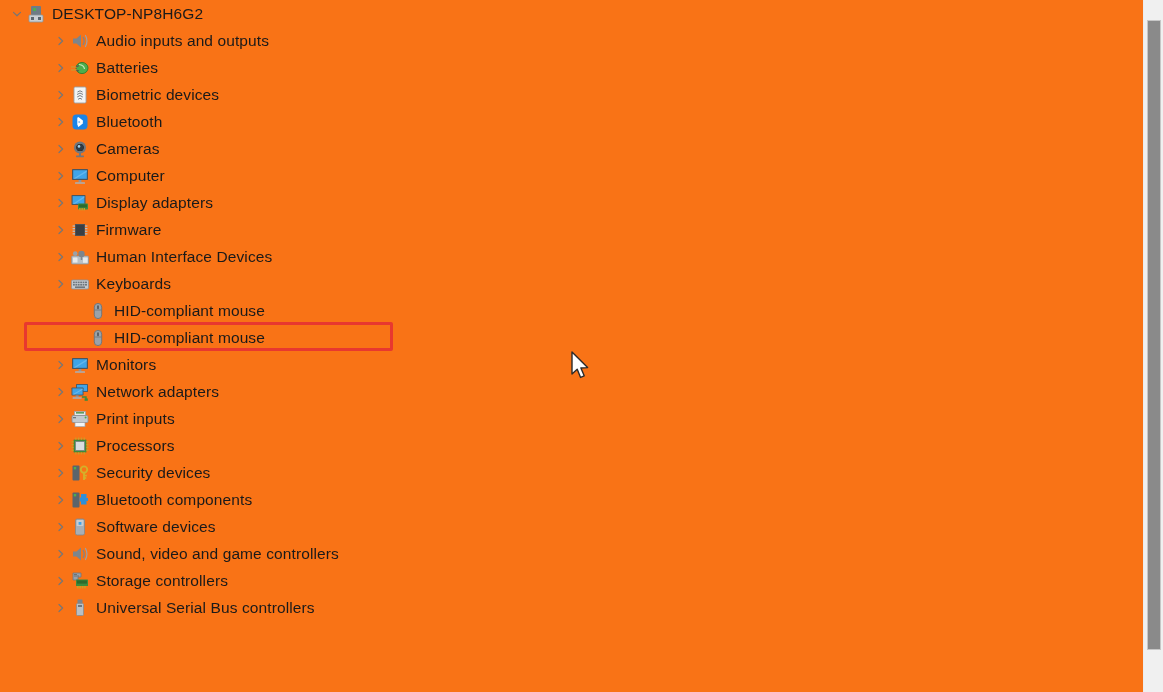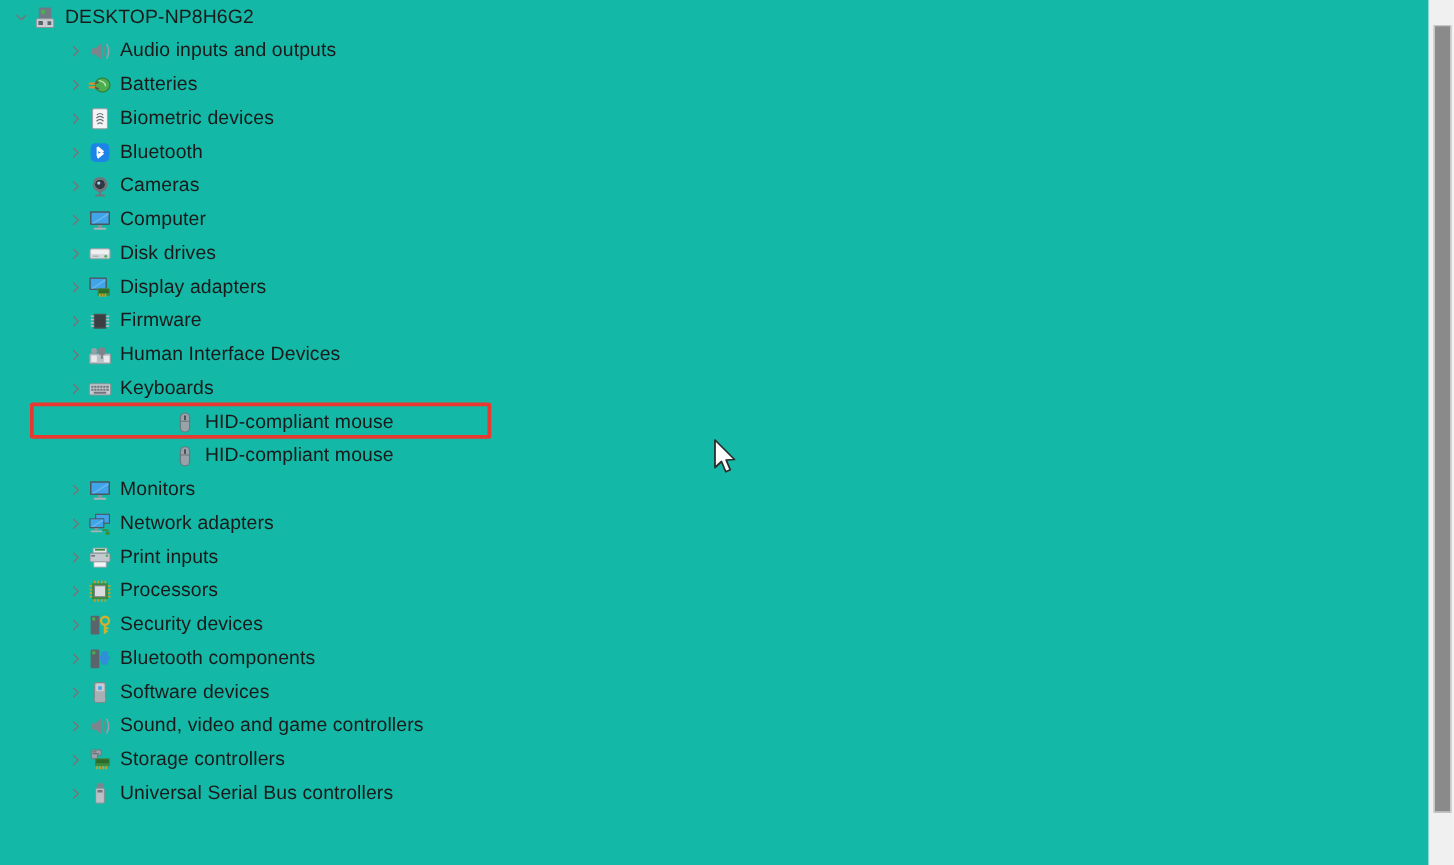--- a/index.html
+++ b/index.html
@@ -14,21 +14,21 @@
     position: relative;
     width: 1163px; height: 692px;
     background: #ffffff;
   }
 
   
   #tree {
     position: absolute;
     left: 0; top: 0;
     width: 1143px; height: 692px;
-    background: #14b8a6;
+    background: #f97316;
     overflow: hidden;
   }
   .row {
     position: relative;
     height: 27px;
     display: flex;
     align-items: center;
     white-space: nowrap;
   }
   .chev {
@@ -49,21 +49,21 @@
   .label {
     font-size: 15.5px;
     color: #1a1a1a;
     letter-spacing: 0.1px;
     line-height: 27px;
   }
 
   
   .lvl0 { padding-left: 8px; }
   .lvl1 { padding-left: 52px; }
-  .lvl2 { padding-left: 120px; }
+  .lvl2 { padding-left: 70px; }
 
   
   .row.selected .selbg {
     position: absolute;
     left: 28px;
     top: 1px;
     width: 327px;
     height: 25px;
     background: #cce4f7;
     z-index: 0;
@@ -225,36 +225,20 @@
         <span class="ico">
           <svg width="20" height="20" viewBox="0 0 20 20">
             <rect x="2" y="3" width="16" height="11" rx="0.8" fill="#4a5660"></rect>
             <rect x="3.2" y="4.2" width="13.6" height="8.6" fill="#3fa4e8"></rect>
             <path d="M3.2 12.8 L16.8 4.2 L16.8 6 L5.5 12.8 Z" fill="#7ec6f2" opacity="0.55"></path>
             <rect x="8.6" y="14" width="2.8" height="2.2" fill="#8d959c"></rect>
             <rect x="5" y="16.2" width="10" height="1.6" rx="0.6" fill="#aab1b7"></rect>
           </svg>
         </span>
         <span class="label">Computer</span>
-      </div>
-      <div class="row lvl1">
-        <span class="chev">
-          <svg width="10" height="10" viewBox="0 0 10 10">
-            <path d="M3 1.5 L6.6 5 L3 8.5" fill="none" stroke="currentColor" stroke-width="1.2" stroke-linecap="round" stroke-linejoin="round"></path>
-          </svg>
-        </span>
-        <span class="ico">
-          <svg width="20" height="20" viewBox="0 0 20 20">
-            <rect x="2" y="6" width="16" height="8" rx="1.3" fill="#d5d9dc" stroke="#9aa1a8" stroke-width="0.8"></rect>
-            <rect x="2.8" y="6.8" width="14.4" height="3.4" rx="0.8" fill="#eef0f2"></rect>
-            <circle cx="14.6" cy="12" r="1.1" fill="#4caf50"></circle>
-            <rect x="4" y="11.4" width="5" height="1.2" fill="#aeb5bb"></rect>
-          </svg>
-        </span>
-        <span class="label">Disk drives</span>
       </div>
       <div class="row lvl1">
         <span class="chev">
           <svg width="10" height="10" viewBox="0 0 10 10">
             <path d="M3 1.5 L6.6 5 L3 8.5" fill="none" stroke="currentColor" stroke-width="1.2" stroke-linecap="round" stroke-linejoin="round"></path>
           </svg>
         </span>
         <span class="ico">
           <svg width="20" height="20" viewBox="0 0 20 20">
             <rect x="1.5" y="2" width="14" height="10" rx="0.8" fill="#4a5660"></rect>

